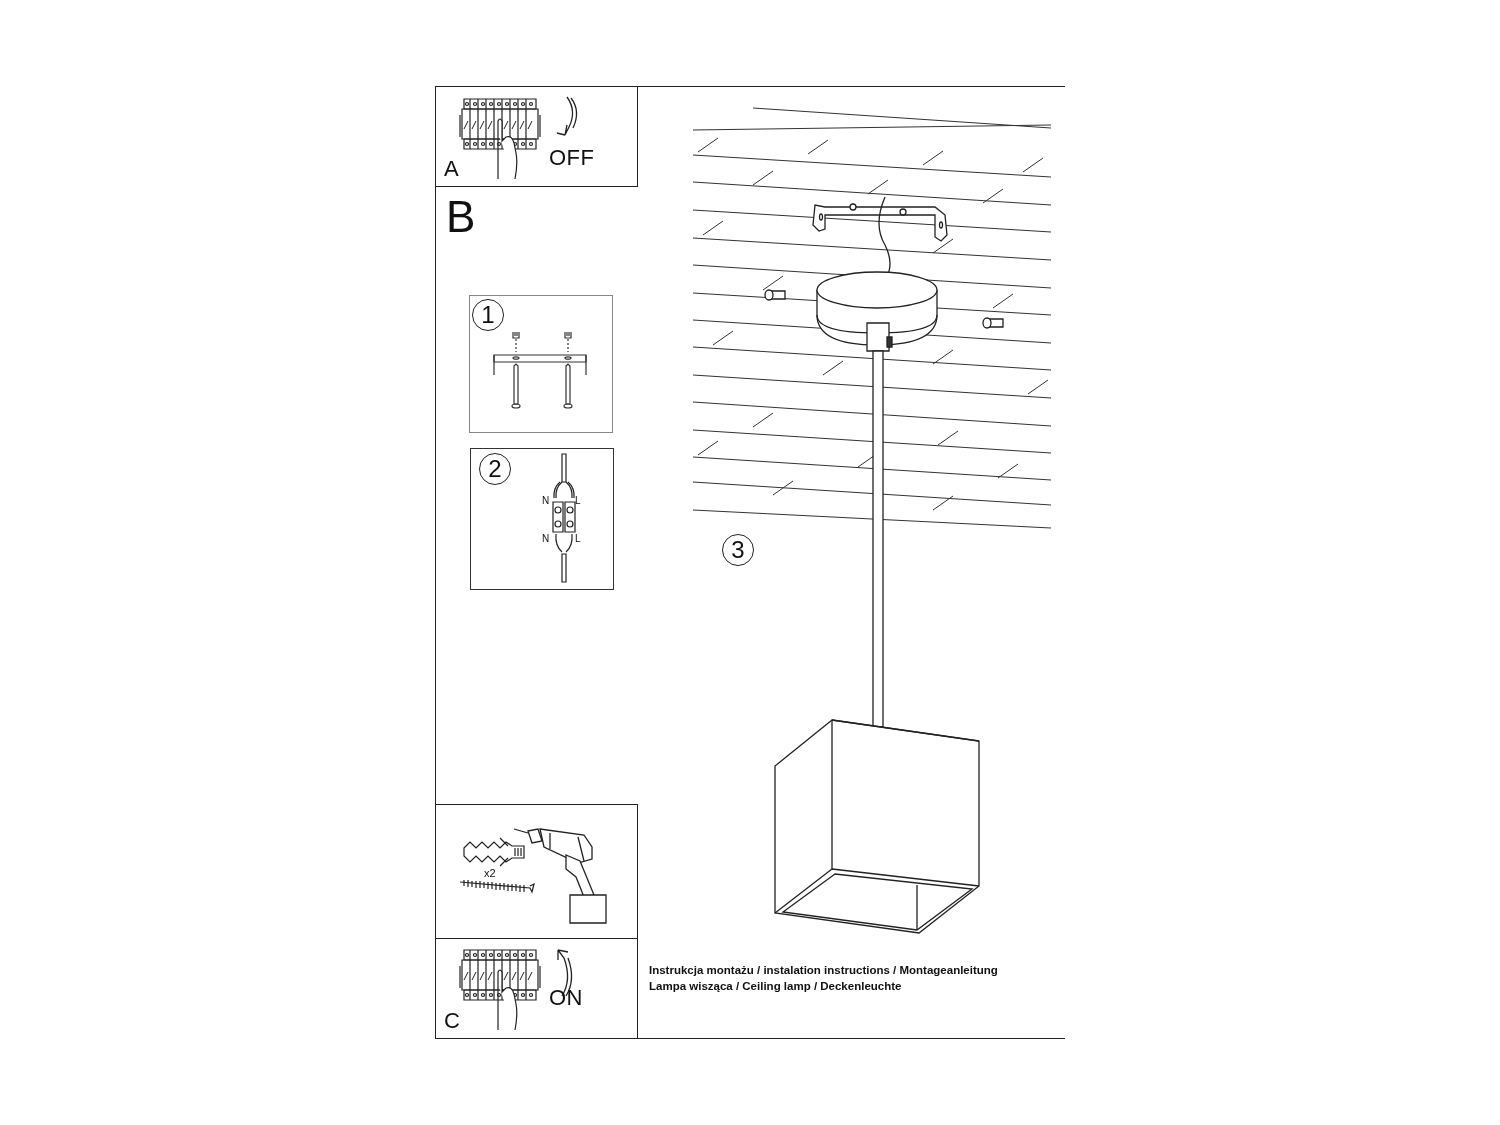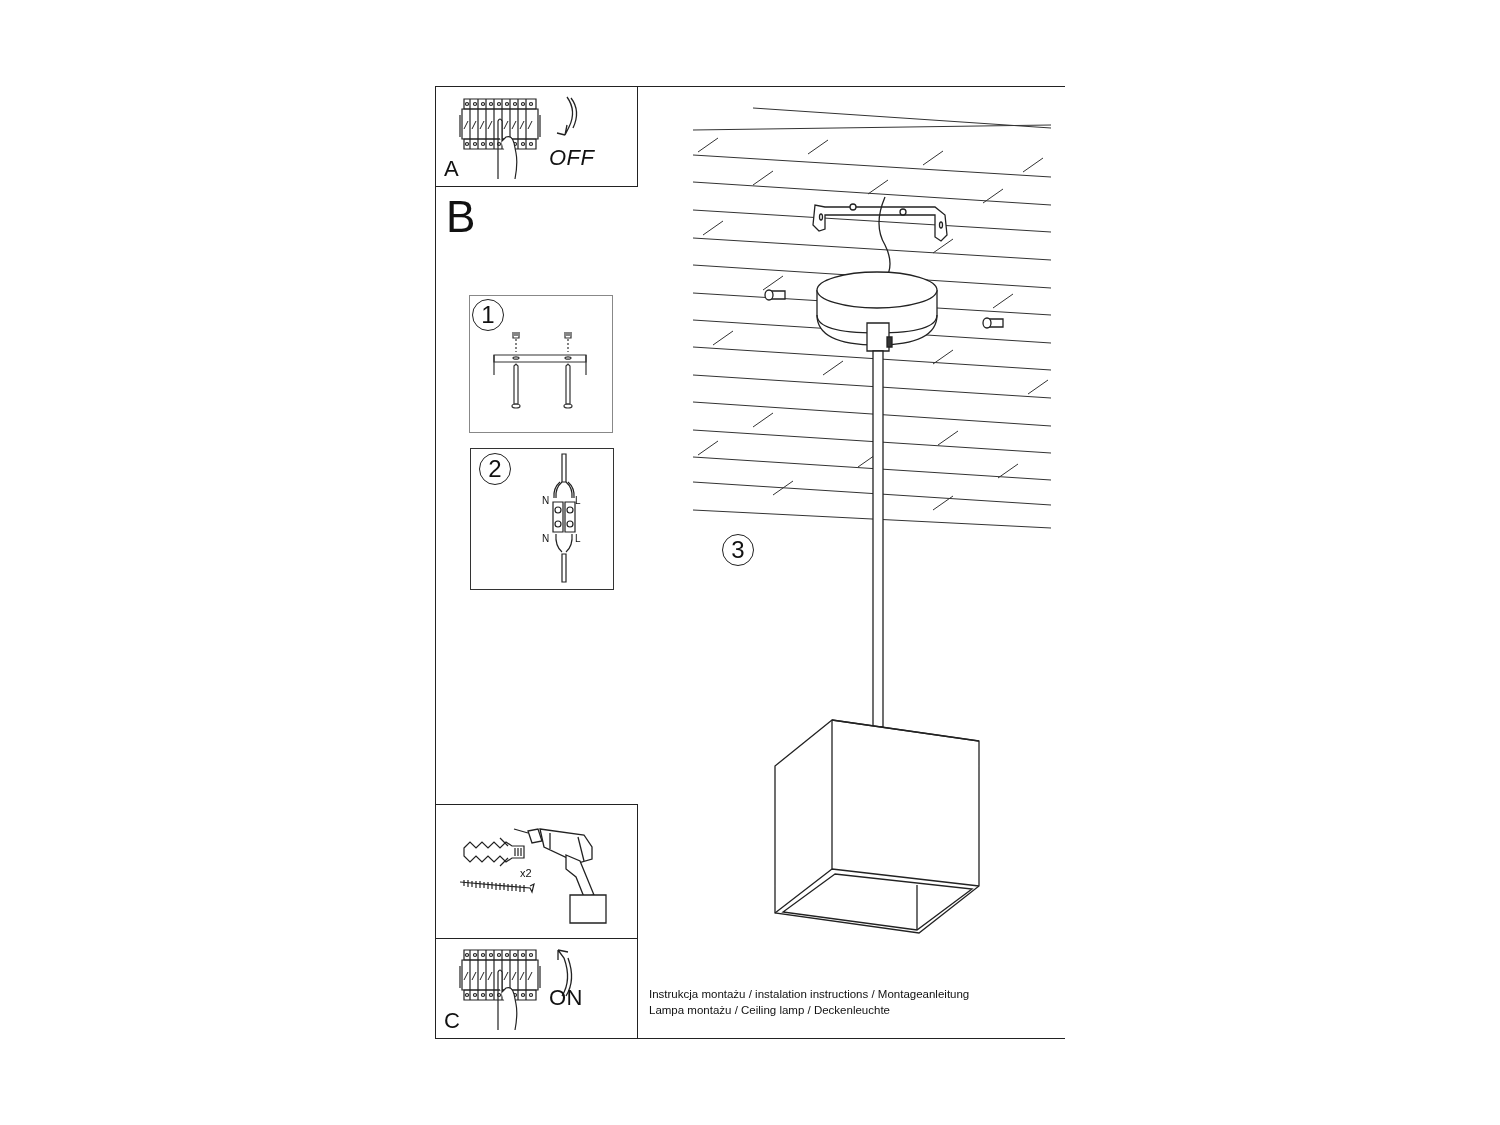--- a/index.html
+++ b/index.html
@@ -82,21 +82,21 @@
           <line x1="60" y1="32" x2="64" y2="24"></line>
           <line x1="68" y1="32" x2="72" y2="24"></line>
         </g>
       <path d="M38 36 L38 24 Q40 20 42 24 L42 44 L46 40 Q52 38 54 46 L56 56 Q58 66 55 82 M38 36 L38 82" fill="#fff"></path>
     </g>
   </svg>
   <svg width="30" height="50" style="left:553px; top:97px;" viewBox="0 0 30 50">
     <path d="M14 0 Q24 14 16 30 L12 38 M12 38 L4 36 M12 38 L14 28" fill="none" stroke="#222" stroke-width="1.3"></path>
     <path d="M18 1 Q28 14 20 31" fill="none" stroke="#222" stroke-width="1.3"></path>
   </svg>
-  <div class="abs state-label" style="left:549px; top:147px;font-style:italic;">OFF</div>
+  <div class="abs state-label" style="left:549px; top:147px;">OFF</div>
 </section>
 
 <section>
   <div class="abs big-letter" style="left:446px; top:195px;">B</div>
 
   <div class="abs step-box" style="left:469px; top:295px; width:142px; height:136px;">
     <div class="abs step-num" style="left:2px; top:3px;">1</div>
     <svg width="100" height="90" style="left:22px; top:30px;" viewBox="0 0 100 90">
       <g fill="none" stroke="#333" stroke-width="1.2">
         <rect x="2" y="29" width="92" height="7"></rect>
@@ -224,21 +224,21 @@
 <section>
   <svg width="75" height="30" style="left:462px; top:838px;" viewBox="0 0 75 30">
     <g fill="#fff" stroke="#222" stroke-width="1.2">
       <path d="M2 10 L8 4 L14 10 L20 4 L26 10 L32 4 L38 10 L44 4 L50 8 L62 8 L62 20 L50 20 L44 24 L38 18 L32 24 L26 18 L20 24 L14 18 L8 24 L2 18 Z"></path>
       <path d="M38 0 L46 8 M38 28 L46 20" fill="none"></path>
       <line x1="53" y1="10" x2="53" y2="18"></line>
         <line x1="56" y1="10" x2="56" y2="18"></line>
         <line x1="59" y1="10" x2="59" y2="18"></line>
     </g>
   </svg>
-  <div class="abs" style="left:520px; top:867px; font-size:11px;">x2</div>
+  <div class="abs" style="left:484px; top:867px; font-size:11px;">x2</div>
   <svg width="80" height="16" style="left:460px; top:878px;" viewBox="0 0 80 16">
     <g fill="none" stroke="#222" stroke-width="1.2">
       <path d="M0 4 L70 10 L72 14 L74 6 L70 8"></path>
       <path d="M4 2 L4 8 M8 2 L8 9 M12 3 L12 9 M16 3 L16 10 M20 3 L20 10 M24 4 L24 10 M28 4 L28 11 M32 4 L32 11 M36 5 L36 12 M40 5 L40 12 M44 5 L44 12 M48 6 L48 13 M52 6 L52 13 M56 6 L56 13 M60 7 L60 14 M64 7 L64 14"></path>
     </g>
   </svg>
   <svg width="100" height="100" style="left:514px; top:825px;" viewBox="0 0 100 100">
     <g fill="#fff" stroke="#222" stroke-width="1.3">
       <line x1="0" y1="4" x2="14" y2="8"></line>
       <path d="M14 6 L24 4 L28 16 L18 18 Z"></path>
@@ -305,16 +305,16 @@
     </g>
   </svg>
   <svg width="30" height="50" style="left:552px; top:946px;" viewBox="0 0 30 50">
     <path d="M10 50 Q20 34 12 12 L6 4 M6 4 L16 6 M6 4 L6 14" fill="none" stroke="#222" stroke-width="1.3"></path>
     <path d="M14 50 Q24 34 16 12" fill="none" stroke="#222" stroke-width="1.3"></path>
   </svg>
   <div class="abs state-label" style="left:549px; top:987px;">ON</div>
   <div class="abs panel-letter" style="left:444px; top:1010px;">C</div>
 </section>
 
-<div class="abs" style="left:649px; top:986px;">
+<div class="abs" style="left:649px; top:962px;font-weight:bold;">
   <div class="caption">Instrukcja montażu / instalation instructions / Montageanleitung</div>
-  <div class="caption">Lampa montażu / Ceiling lamp / Deckenleuchte</div>
+  <div class="caption">Lampa wisząca / Ceiling lamp / Deckenleuchte</div>
 </div>
 
 </body></html>

